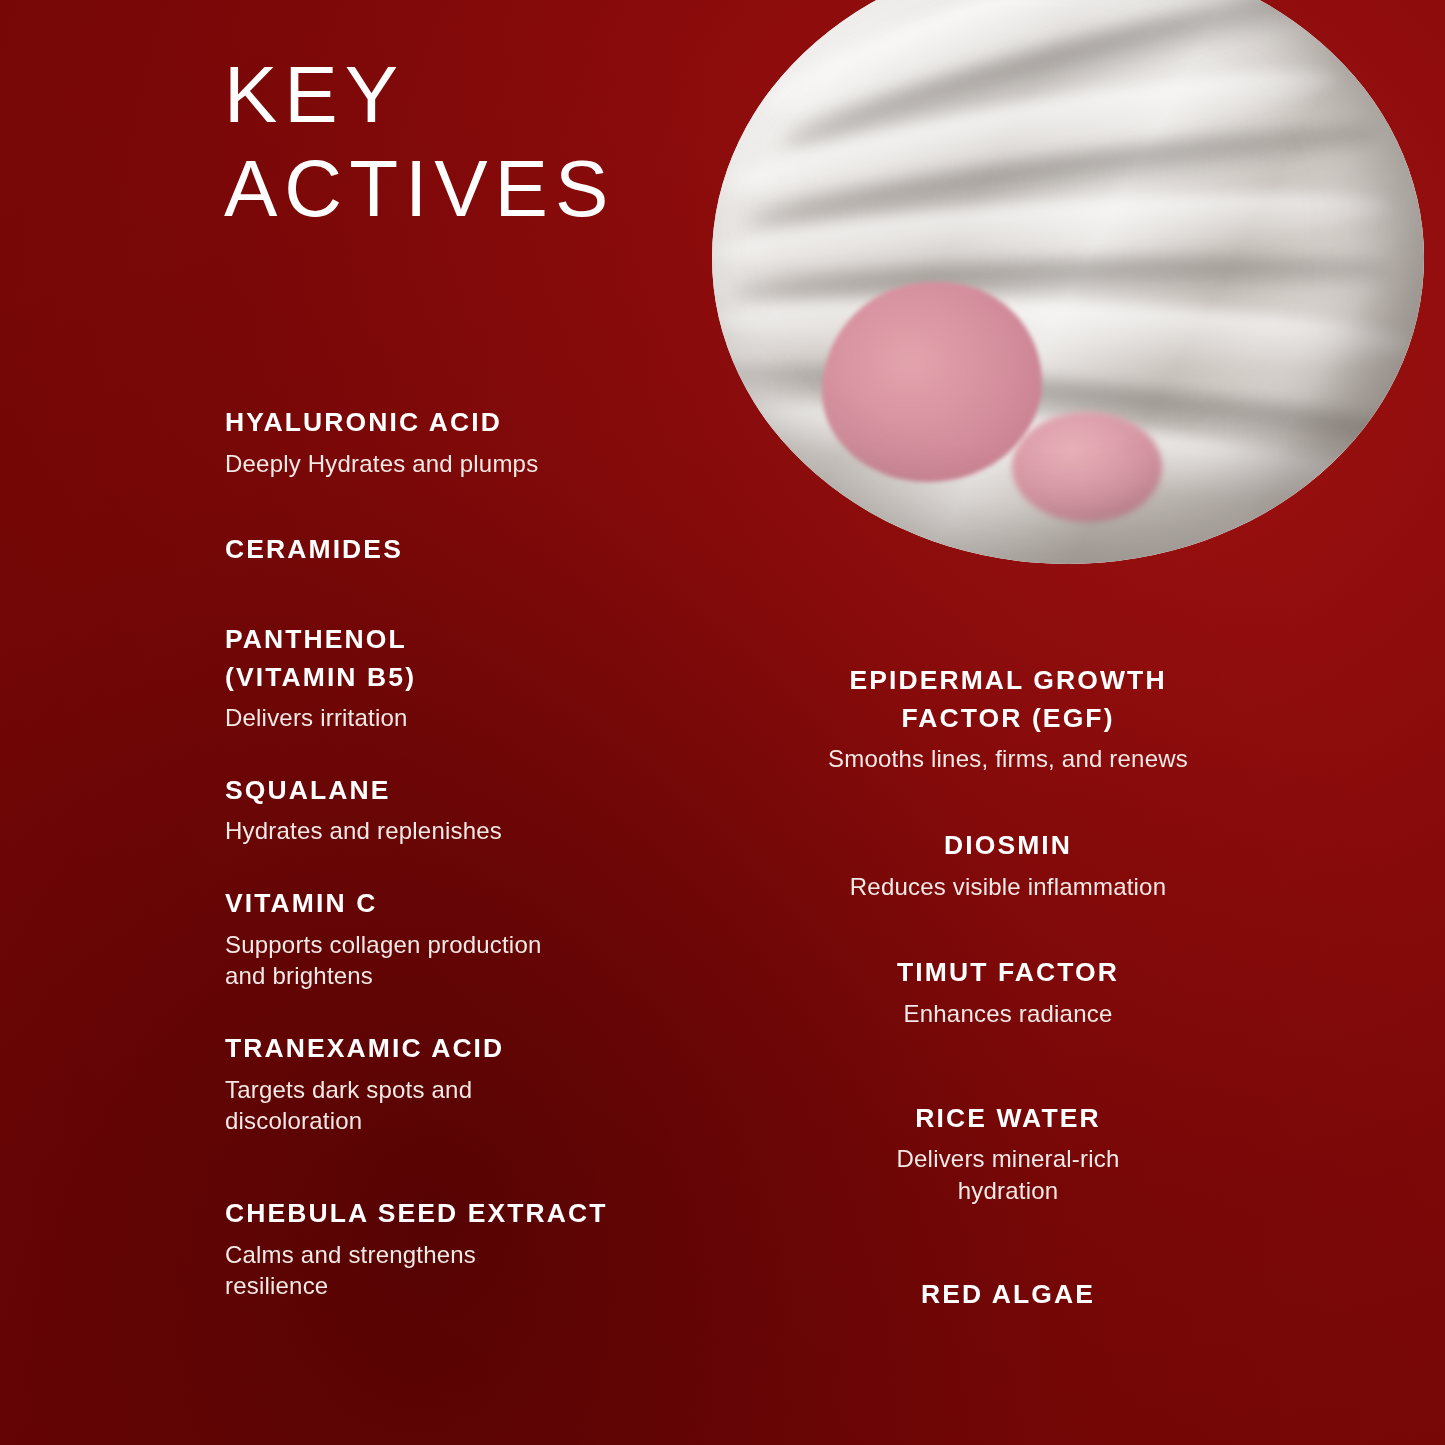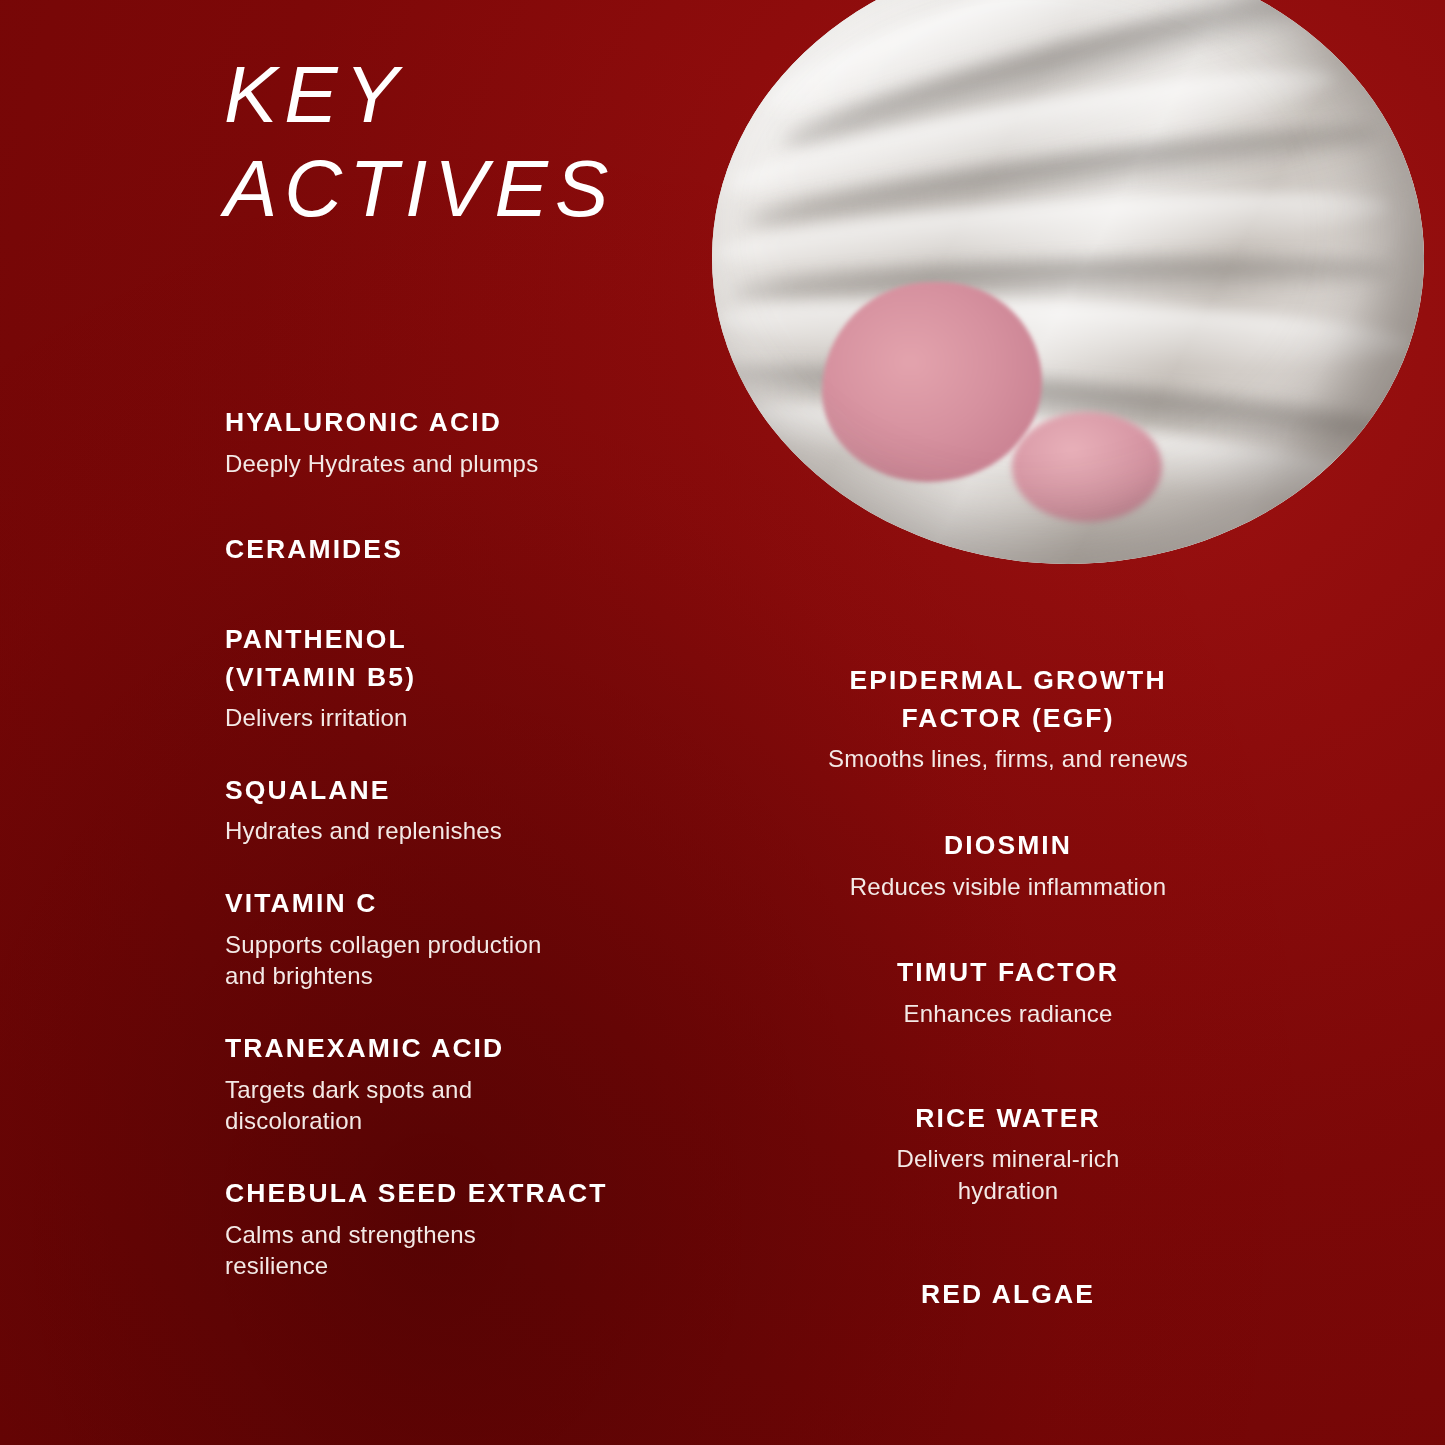--- a/index.html
+++ b/index.html
@@ -34,21 +34,20 @@
     position: absolute;
     left: 224px;
     top: 48px;
     color: #ffffff;
     font-size: 80px;
     line-height: 1.18;
     letter-spacing: 7px;
     font-weight: 400;
     z-index: 4;
     white-space: pre-line;
-    font-style: italic;
   }
 
   
   .swatch {
     position: absolute;
     left: 712px;
     top: -48px;
     width: 712px;
     height: 612px;
     border-radius: 50%;
@@ -127,21 +126,21 @@
     line-height: 1.32;
     letter-spacing: 0.2px;
     margin: 0;
     white-space: pre-line;
   }
   .col-left .item:nth-child(1) { margin-bottom: 52px; }
   .col-left .item:nth-child(2) { margin-bottom: 52px; }
   .col-left .item:nth-child(3) { margin-bottom: 38px; }
   .col-left .item:nth-child(4) { margin-bottom: 38px; }
   .col-left .item:nth-child(5) { margin-bottom: 38px; }
-  .col-left .item:nth-child(6) { margin-bottom: 38px; }
+  .col-left .item:nth-child(6) { margin-bottom: 58px; }
 
   .col-right .item:nth-child(1) { margin-bottom: 52px; }
   .col-right .item:nth-child(2) { margin-bottom: 52px; }
   .col-right .item:nth-child(3) { margin-bottom: 70px; }
   .col-right .item:nth-child(4) { margin-bottom: 70px; }
 </style>
 </head>
 <body>
 
 <div class="page">

